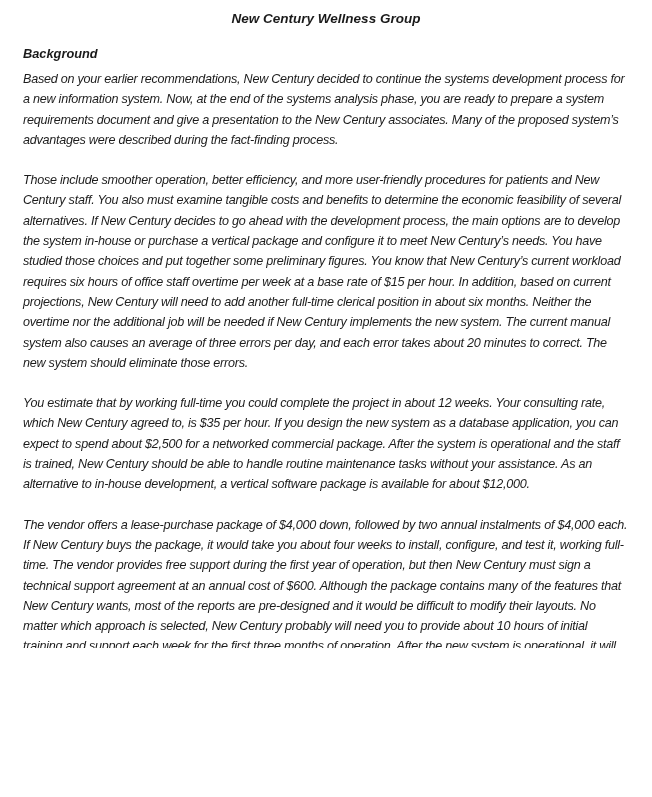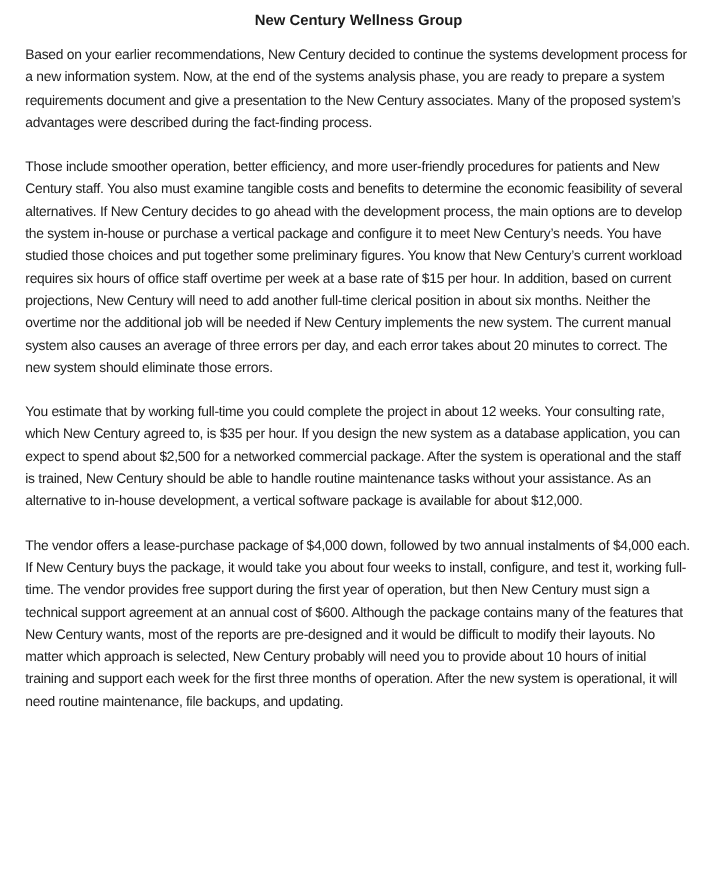--- a/index.html
+++ b/index.html
@@ -7,20 +7,21 @@
     background: #ffffff;
     font-family: "Liberation Sans", sans-serif;
   }
   .page {
     width: 652px;
     height: 648px;
     background: #ffffff;
     padding: 9px 23px 0 23px;
     overflow: hidden;
     color: #1c1c1c;
+    font-style: italic;
   }
   .doc-title {
     font-size: 13.5px;
     font-weight: bold;
     text-align: center;
     line-height: 20px;
     margin-bottom: 11px;
     color: #1a1a1a;
   }
   .para {
@@ -40,20 +41,21 @@
     color: #1a1a1a;
   }
 </style>
 </head>
 <body>
 
 <div class="page">
   <h1 class="doc-title">New Century Wellness Group</h1>
 
 
+  <h2 class="section-heading">Background</h2>
 
   <p class="para">Based on your earlier recommendations, New Century decided to continue the systems development process for a new information system. Now, at the end of the systems analysis phase, you are ready to prepare a system requirements document and give a presentation to the New Century associates. Many of the proposed system’s advantages were described during the fact-finding process.</p>
 
   <p class="para">Those include smoother operation, better efficiency, and more user-friendly procedures for patients and New Century staff. You also must examine tangible costs and benefits to determine the economic feasibility of several alternatives. If New Century decides to go ahead with the development process, the main options are to develop the system in-house or purchase a vertical package and configure it to meet New Century’s needs. You have studied those choices and put together some preliminary figures. You know that New Century’s current workload requires six hours of office staff overtime per week at a base rate of $15 per hour. In addition, based on current projections, New Century will need to add another full-time clerical position in about six months. Neither the overtime nor the additional job will be needed if New Century implements the new system. The current manual system also causes an average of three errors per day, and each error takes about 20 minutes to correct. The new system should eliminate those errors.</p>
 
   <p class="para">You estimate that by working full-time you could complete the project in about 12 weeks. Your consulting rate, which New Century agreed to, is $35 per hour. If you design the new system as a database application, you can expect to spend about $2,500 for a networked commercial package. After the system is operational and the staff is trained, New Century should be able to handle routine maintenance tasks without your assistance. As an alternative to in-house development, a vertical software package is available for about $12,000.</p>
 
   <p class="para">The vendor offers a lease-purchase package of $4,000 down, followed by two annual instalments of $4,000 each. If New Century buys the package, it would take you about four weeks to install, configure, and test it, working full-time. The vendor provides free support during the first year of operation, but then New Century must sign a technical support agreement at an annual cost of $600. Although the package contains many of the features that New Century wants, most of the reports are pre-designed and it would be difficult to modify their layouts. No matter which approach is selected, New Century probably will need you to provide about 10 hours of initial training and support each week for the first three months of operation. After the new system is operational, it will need routine maintenance, file backups, and updating.</p>
 
   <p class="para">These tasks will require about four hours per week and can be performed by a clinic staff member. In both cases, the necessary hardware and network installation will cost about $12,500. In your view, the useful life of the system will be about five years, including the year in which the system becomes operational.</p>

